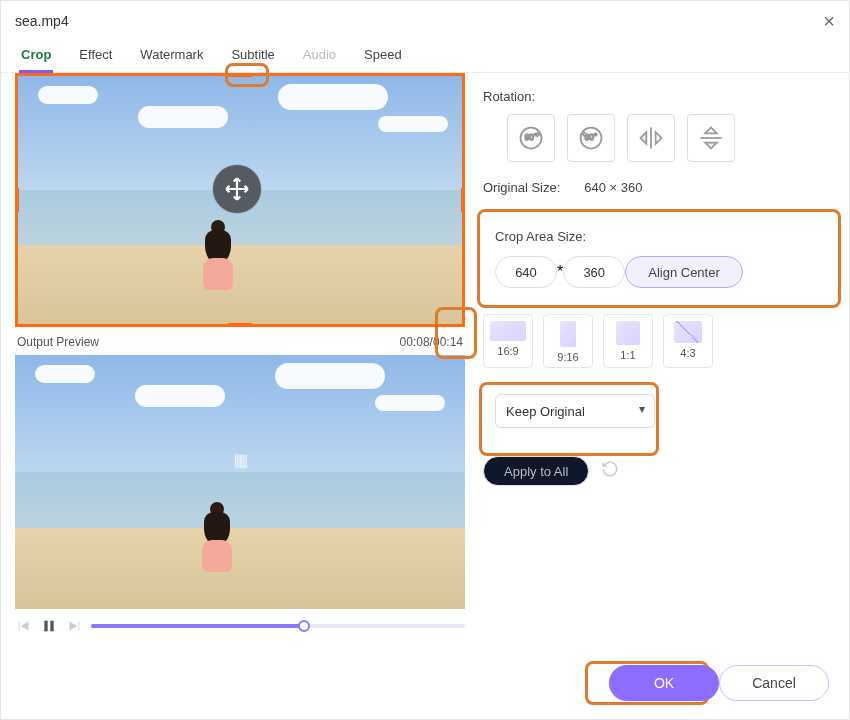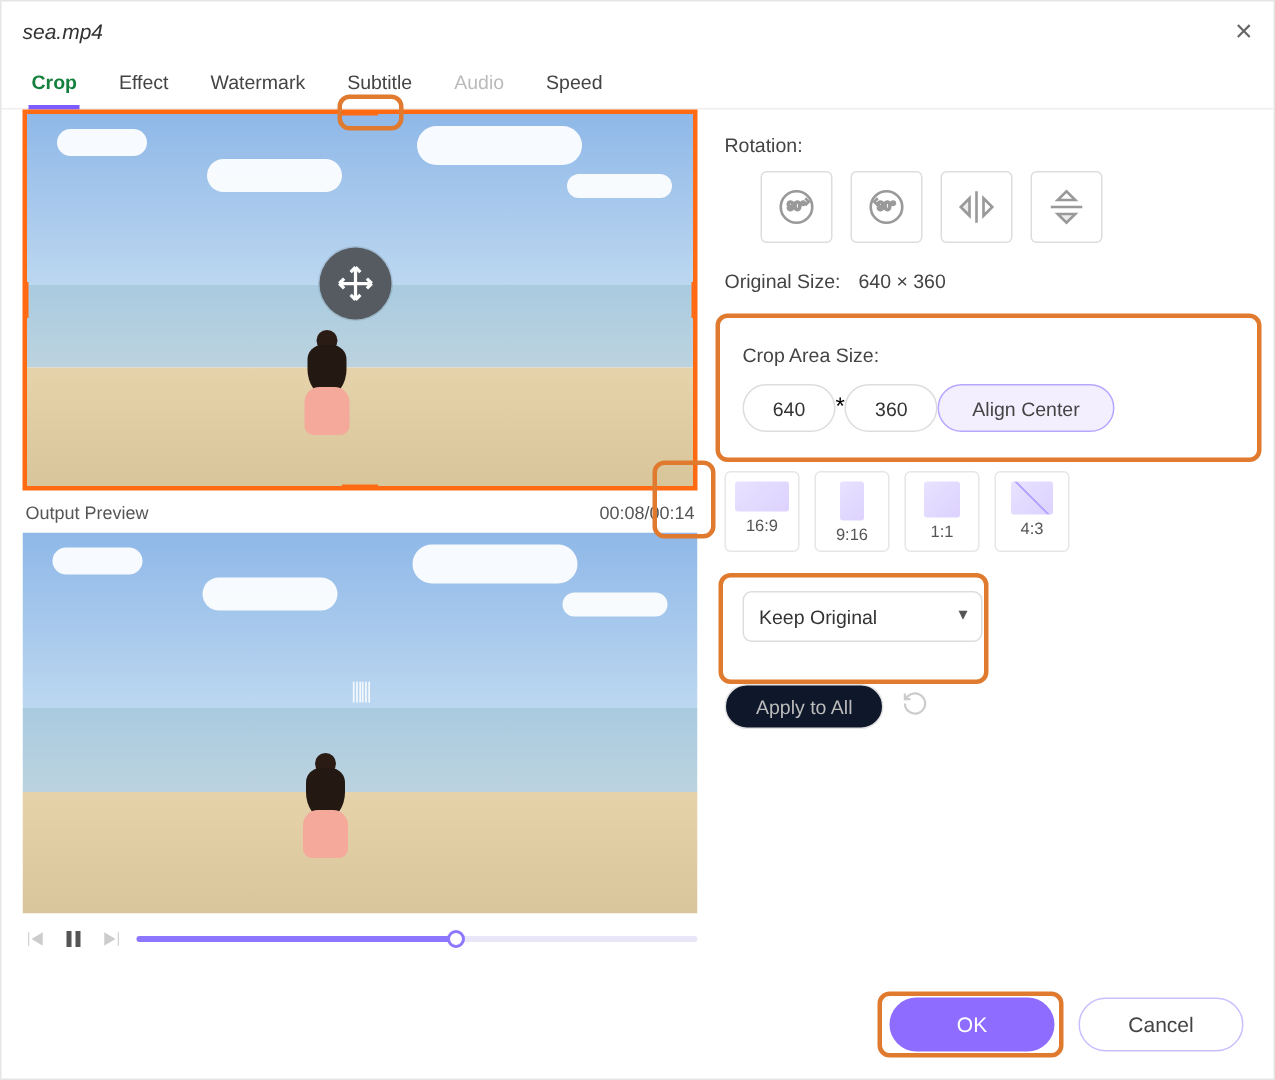--- a/index.html
+++ b/index.html
@@ -1,19 +1,19 @@
 <!DOCTYPE html>
 <html><head>
 <meta charset="utf-8">
 <style>
 * { box-sizing: border-box; margin: 0; padding: 0; font-family: -apple-system, BlinkMacSystemFont, "Segoe UI", sans-serif; }
 body { background: #f5f5f7; width: 850px; height: 720px; overflow: hidden; }
 .dialog { background: #fff; width: 850px; height: 720px; border: 1px solid #e5e5e5; position: relative; }
 .titlebar { display: flex; align-items: center; justify-content: space-between; padding: 10px 14px 8px 14px; }
-.title { font-size: 14px; color: #333; font-style: italic; }
+.title { font-size: 14px; color: #333; }
 .close-x { font-size: 20px; color: #666; cursor: pointer; line-height: 1; }
 .tabs { display: flex; gap: 24px; padding: 0 18px; border-bottom: 1px solid #eee; }
 .tab { padding: 8px 2px 10px 2px; font-size: 13px; color: #444; cursor: pointer; position: relative; }
 .tab.active { font-weight: 600; color: #15803d; }
 .tab.active::after { content:""; position:absolute; left:0; right:0; bottom:-1px; height:3px; background:#7c5cff; }
 .tab.disabled { color: #bbb; }
 .annot { position:absolute; border:3px solid #e07a2e; border-radius:8px; pointer-events:none; }
 .body { display:flex; padding: 0 14px; gap: 18px; }
 .left { width: 450px; }
 .right { flex:1; padding-top: 16px; }
@@ -37,39 +37,39 @@
 .controls { display:flex; align-items:center; gap:8px; margin-top:8px; }
 .ctrl-btn { color:#bbb; display:flex; align-items:center; }
 .ctrl-btn.active { color:#555; }
 .seek { flex:1; height:4px; background:#e9e6f8; position:relative; border-radius:2px; }
 .seek .fill { position:absolute; left:0; top:0; bottom:0; width:57%; background:#8e77ff; border-radius:2px; }
 .seek .thumb { position:absolute; left:57%; top:50%; width:12px; height:12px; background:#fff; border:2px solid #8e77ff; border-radius:50%; transform:translate(-50%,-50%); }
 .section-label { font-size:13px; color:#444; margin-bottom:10px; }
 .rot-row { display:flex; gap:12px; margin-bottom:18px;padding-left:24px; }
 .rot-btn { width:48px; height:48px; border:1px solid #ddd; border-radius:4px; display:flex; align-items:center; justify-content:center; color:#888; cursor:pointer; background:#fff; }
 .rot-btn svg { width:28px; height:28px; }
-.size-row { display:flex; align-items:center; gap:12px; font-size:13px; color:#444; margin-bottom:20px; }
+.size-row { display:flex; align-items:center; gap:24px; font-size:13px; color:#444; margin-bottom:20px; }
 .crop-group { position:relative; padding:14px 12px 14px 12px; }
 .crop-inputs { display:flex; align-items:center; gap:0; }
 .num-input { width:62px; height:32px; border:1px solid #ddd; border-radius:16px; text-align:center; font-size:13px; color:#333; }
 .align-btn { height:32px; padding:0 22px; border:1px solid #b8a7ff; background:#f3efff; color:#444; border-radius:16px; font-size:13px; cursor:pointer; }
 .ratio-row { display:flex; gap:10px; margin:12px 0 16px; }
 .ratio-btn { width:50px; border:1px solid #e6e6e6; border-radius:4px; padding:6px 4px 4px; text-align:center; cursor:pointer; background:#fff; }
 .ratio-shape { height:24px; background:linear-gradient(135deg,#e9e2ff,#dcd2ff); border-radius:2px; margin:0 auto 4px; }
 .r169{width:36px;height:20px}.r916{width:16px;height:26px}.r11{width:24px;height:24px}.r43{width:28px;height:22px;position:relative;overflow:hidden}
 .r43::after{content:"";position:absolute;inset:0;background:linear-gradient(45deg,transparent 48%,#b8a7ff 48%,#b8a7ff 52%,transparent 52%)}
 .ratio-lbl { font-size:11px; color:#555; }
 .aspect-group { position:relative; padding:10px 12px; margin-bottom:18px; }
 .aspect-select { width:160px; height:34px; border:1px solid #ddd; border-radius:6px; padding:0 10px; font-size:13px; color:#333; background:#fff; appearance:none; -webkit-appearance:none; }
 .sel-wrap { position:relative; display:inline-block; }
 .sel-wrap::after { content:"▾"; position:absolute; right:10px; top:8px; color:#555; font-size:12px; pointer-events:none; }
 .apply-row { display:flex; align-items:center; gap:12px; }
 .apply-btn { height:30px; padding:0 20px; border:1px solid #e3e3e3; border-radius:16px; background:#0f172a; color:#bbb; font-size:13px; }
 .refresh { color:#ccc; }
-.footer { position:absolute; right:20px; bottom:18px; display:flex; gap:16px; align-items:center; }
+.footer { position:absolute; right:20px; bottom:18px; display:flex; align-items:center; }
 .ok-btn { width:110px; height:36px; border:none; border-radius:18px; background:#8e6cff; color:#fff; font-size:14px; cursor:pointer; }
 .cancel-btn { width:110px; height:36px; border:1px solid #c9bfff; background:#fff; border-radius:18px; color:#444; font-size:14px; cursor:pointer; }
 </style>
 </head>
 <body>
 
 <div class="dialog">
   <div class="titlebar">
     <span class="title">sea.mp4</span>
     <span class="close-x">×</span>

